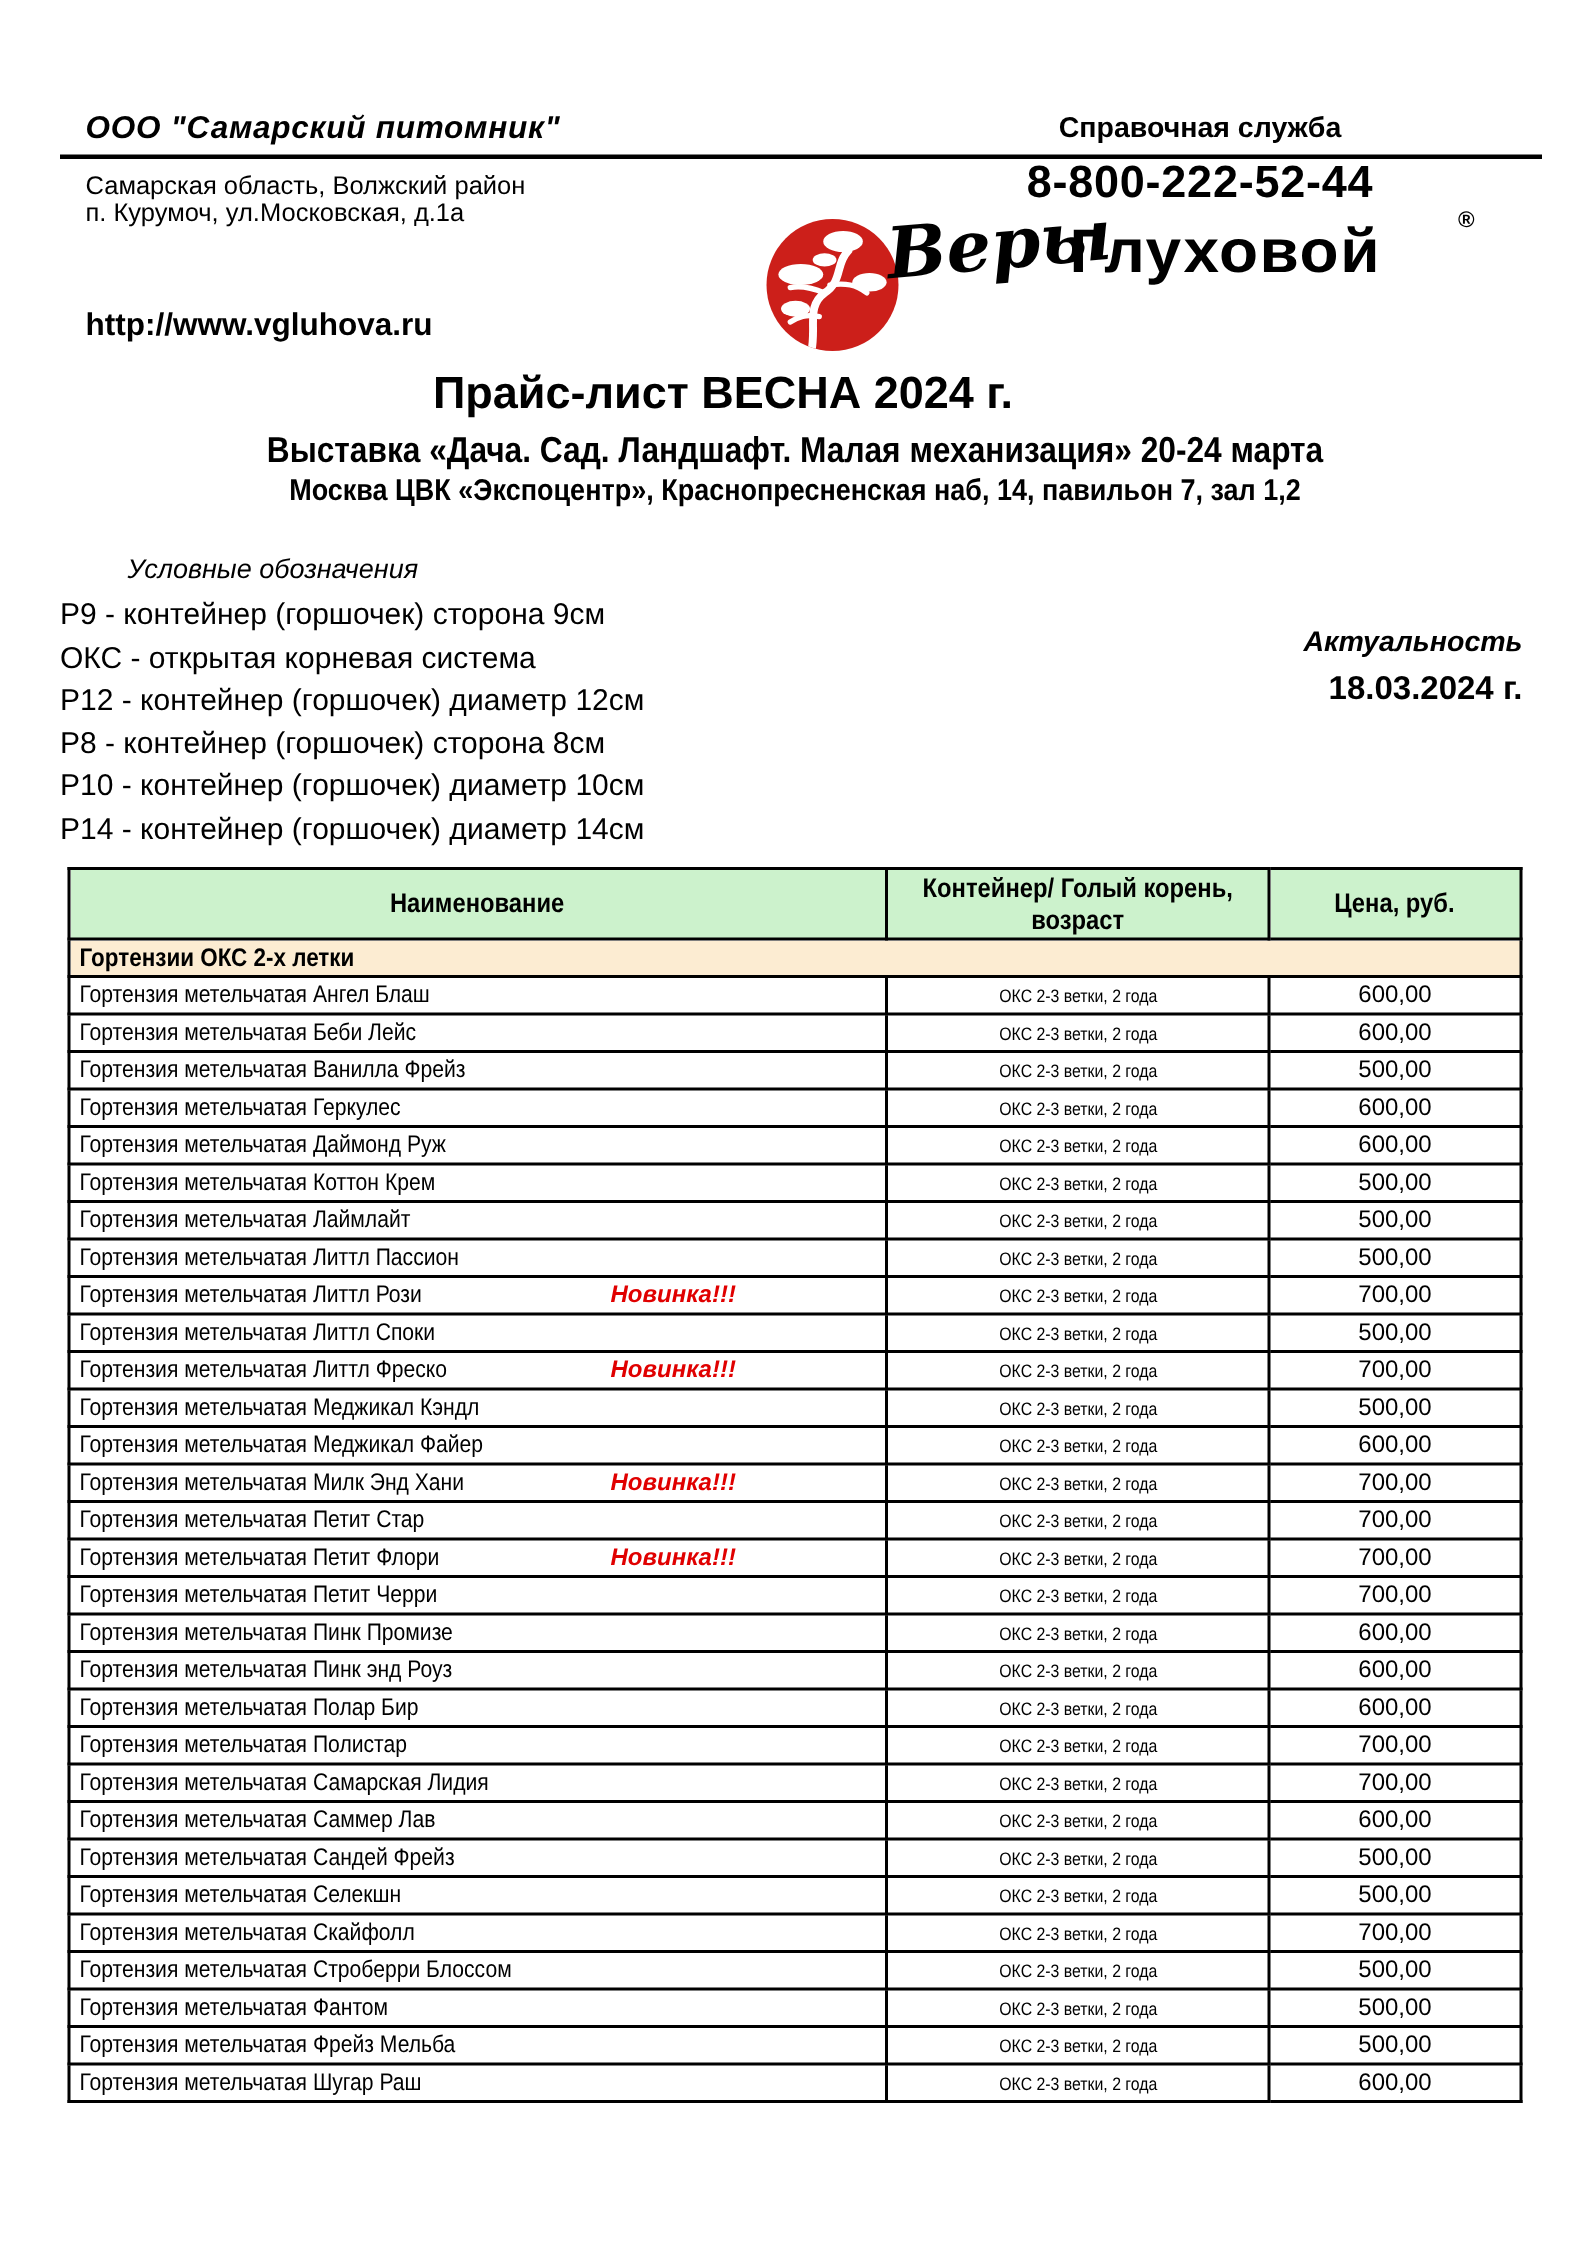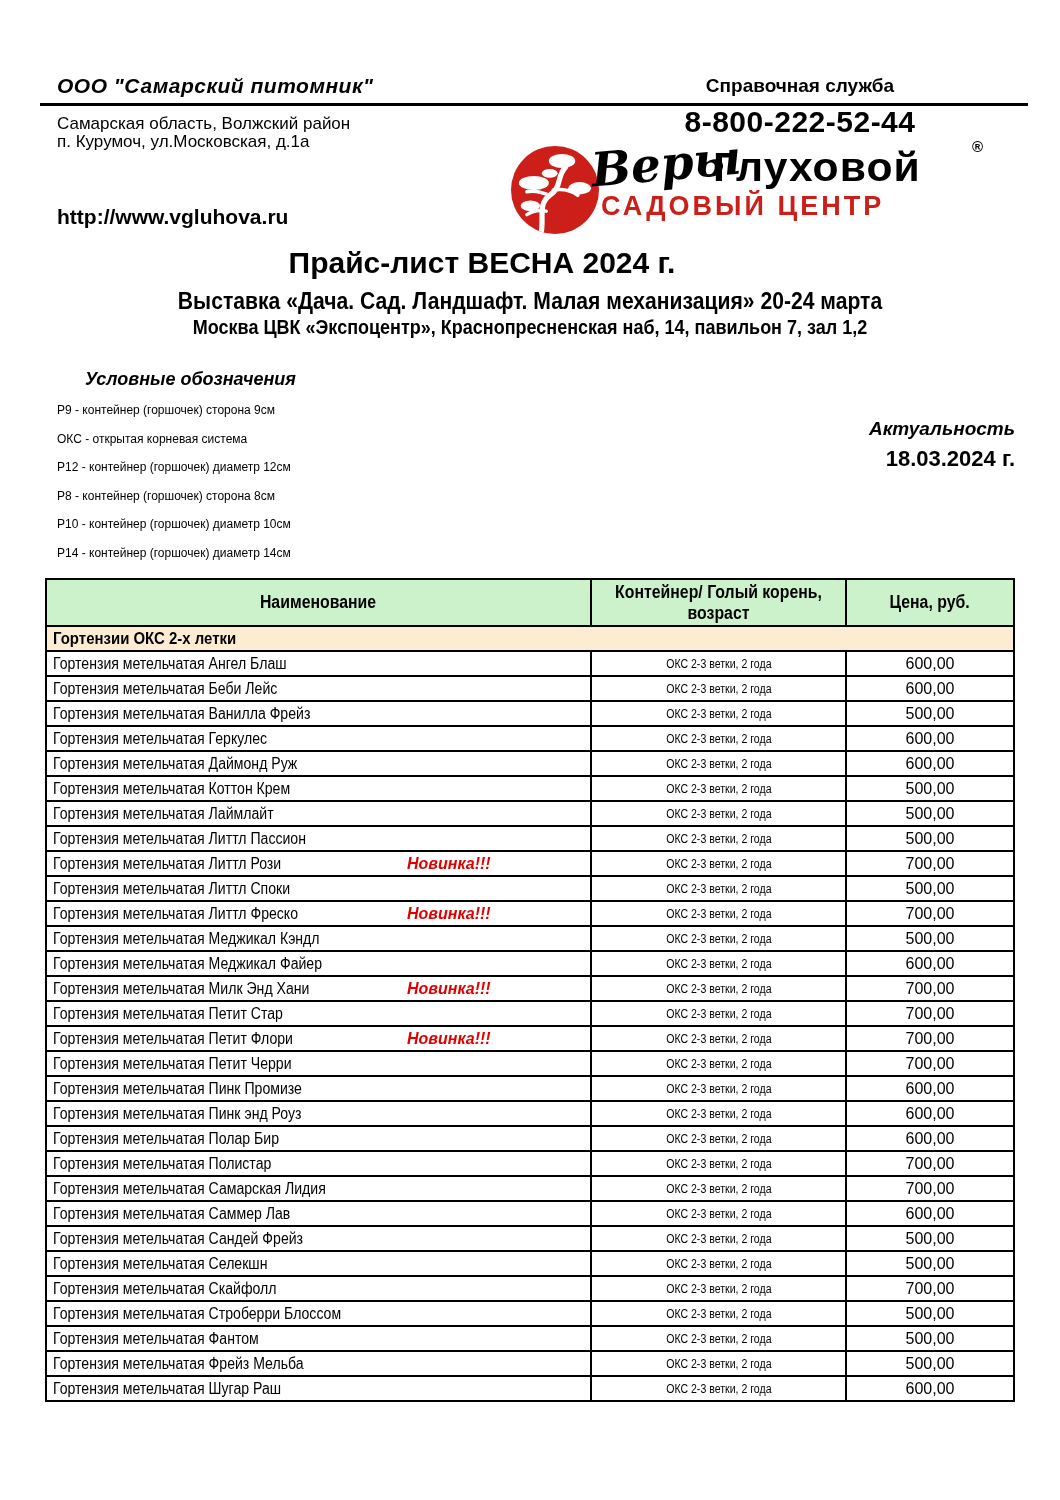--- a/index.html
+++ b/index.html
@@ -35,22 +35,22 @@
 
   
   .title-main { position:absolute; left:0; top:246px; width:964px; text-align:center;
     font-size:30px; font-weight:bold; }
   .title-sub1 { position:absolute; left:0; top:287px; width:1060px; text-align:center;
     font-size:24px; font-weight:bold; transform:scaleX(.88); transform-origin:center; }
   .title-sub2 { position:absolute; left:0; top:316px; width:1060px; text-align:center;
     font-size:20px; font-weight:bold; transform:scaleX(.9); transform-origin:center; }
 
   
-  .legend-heading { position:absolute; left:85px; top:369px; font-size:18px; font-weight:bold; font-style:italic; }
-  .legend { position:absolute; left:57px; top:396px; font-size:12px; line-height:28.5px; list-style:none; }
+  .legend-heading { position:absolute; left:85px; top:369px; font-size:18px; font-weight:normal; font-style:italic; }
+  .legend { position:absolute; left:40px; top:396px; font-size:20px; line-height:28.5px; list-style:none; }
   .actuality { position:absolute; right:45px; top:418px; text-align:right; }
   .actuality-label { font-size:19px; font-weight:bold; font-style:italic; }
   .actuality-date { margin-top:6px; font-size:22px; font-weight:bold; }
 
   
   table.price { position:absolute; left:45px; top:578px; width:968px;
     border-collapse:collapse; table-layout:fixed; }
   .price th, .price td { border:2px solid #000; overflow:hidden; white-space:nowrap; }
   .price thead th { background:var(--table-header-bg,#ccf2cc); height:47px;
     font-size:18px; font-weight:bold; text-align:center; padding:0 2px; }
@@ -90,21 +90,20 @@
         <ellipse cx="26" cy="42" rx="17" ry="8" fill="#fff"></ellipse>
         <ellipse cx="58" cy="17" rx="15" ry="8" fill="#fff"></ellipse>
         <ellipse cx="78" cy="48" rx="13" ry="7" fill="#fff"></ellipse>
         <ellipse cx="22" cy="68" rx="11" ry="6" fill="#fff"></ellipse>
         <ellipse cx="44" cy="31" rx="9" ry="5" fill="#fff"></ellipse>
       </svg>
     </div>
     <div class="logo-script">Веры</div>
     <div class="logo-name">Глуховой</div>
     <div class="logo-reg">®</div>
-    <div class="logo-sub">САДОВЫЙ ЦЕНТР</div>
   </div>
 
   <div class="title-main">Прайс-лист ВЕСНА 2024 г.</div>
   <div class="title-sub1">Выставка «Дача. Сад. Ландшафт. Малая механизация» 20-24 марта</div>
   <div class="title-sub2">Москва  ЦВК «Экспоцентр», Краснопресненская наб, 14, павильон 7, зал 1,2</div>
 
   <div class="legend-heading">Условные обозначения</div>
   <ul class="legend">
     <li>Р9 - контейнер (горшочек) сторона 9см</li>
     <li>ОКС - открытая корневая система</li>

